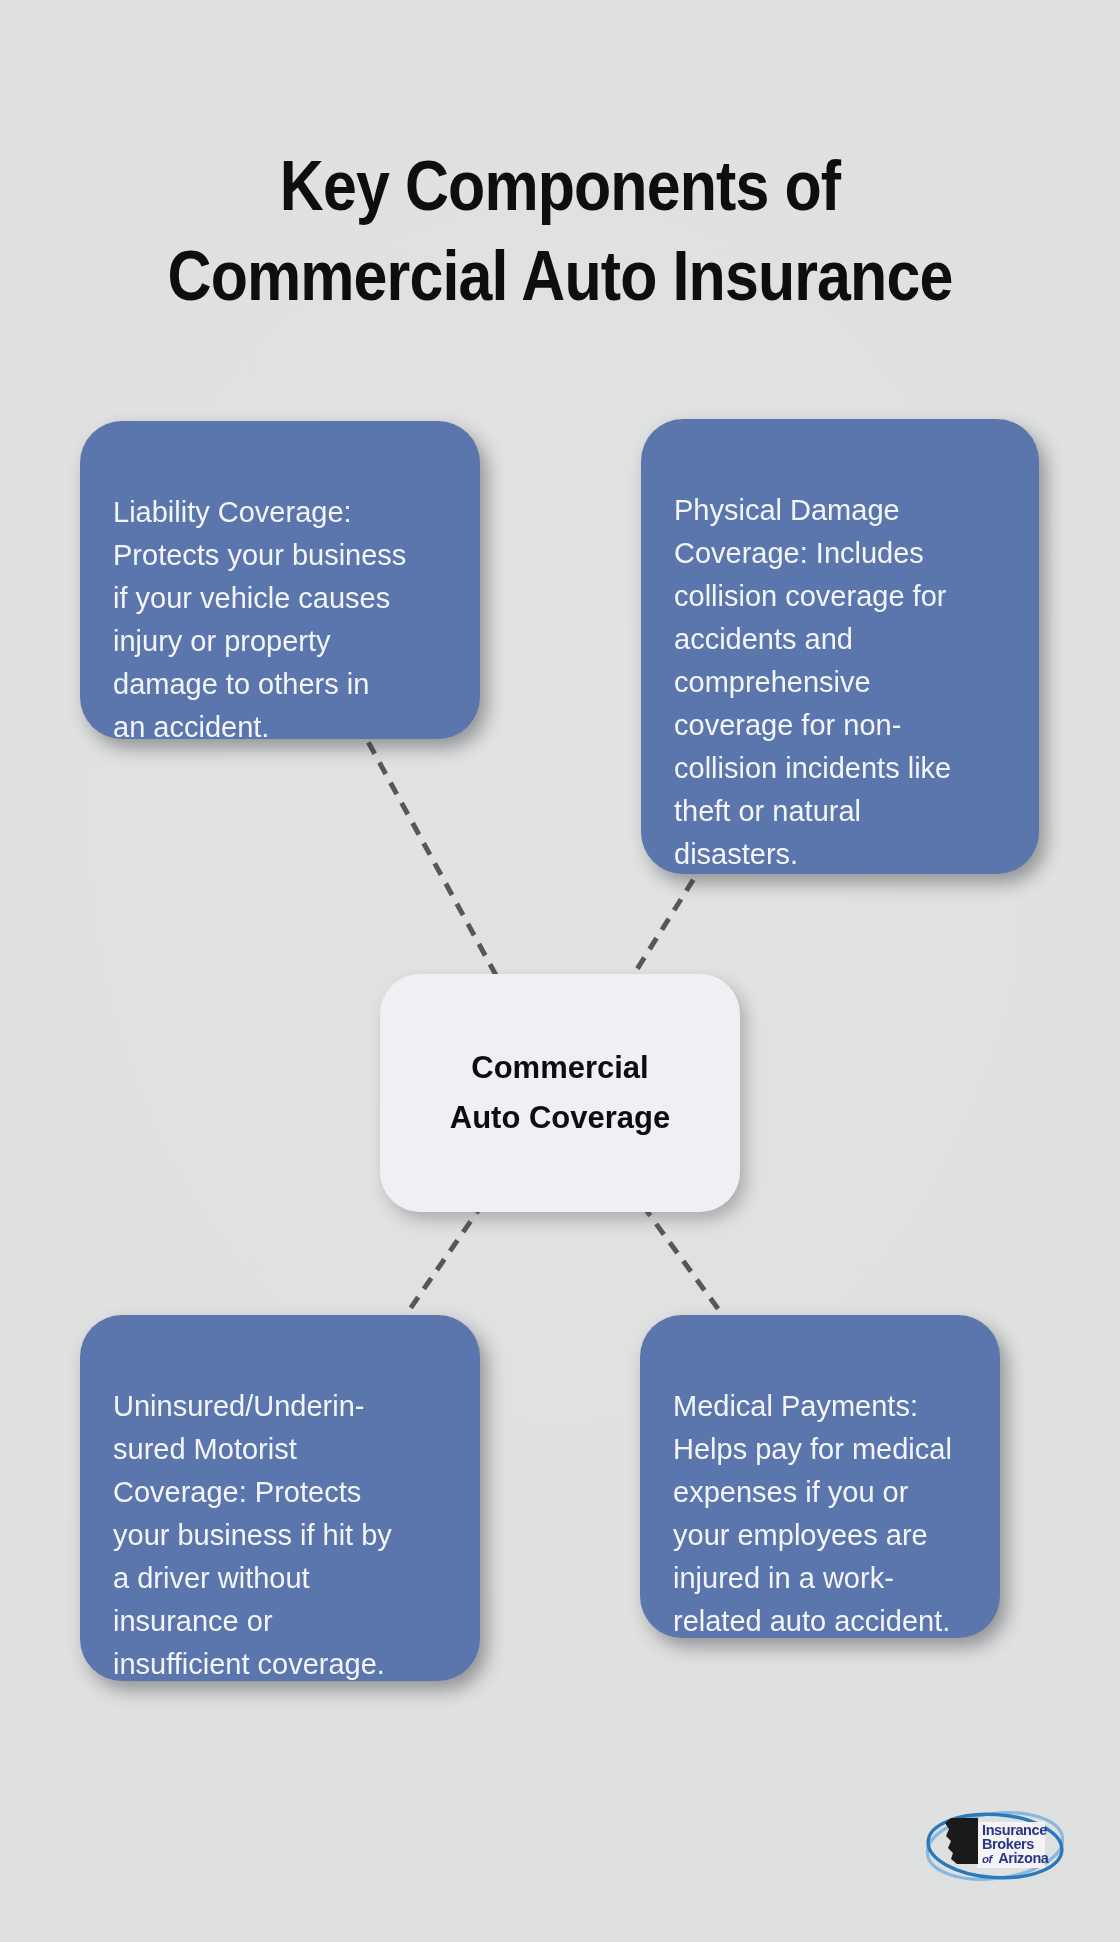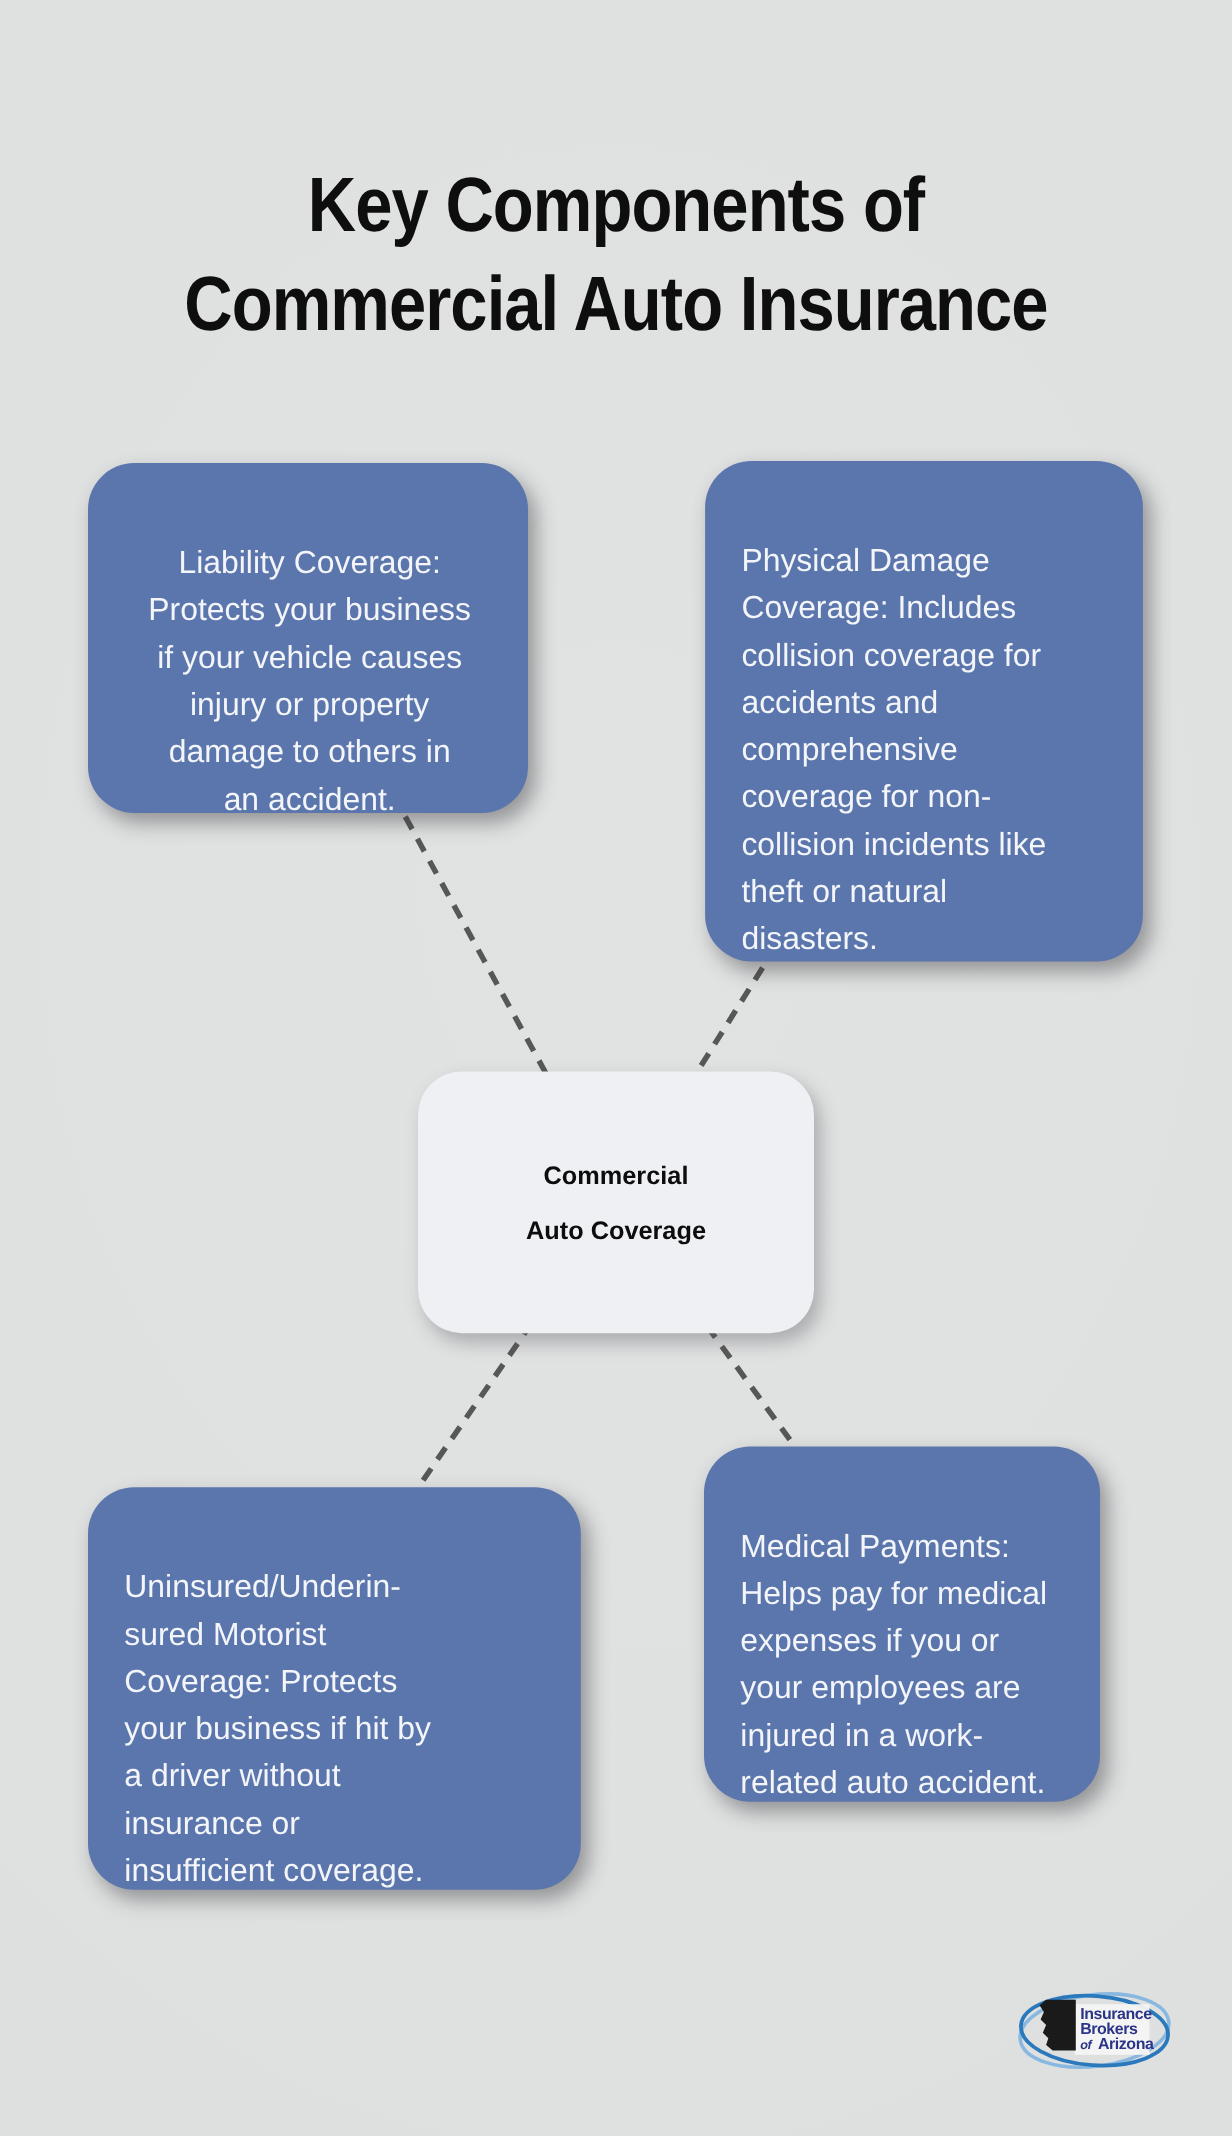--- a/index.html
+++ b/index.html
@@ -46,36 +46,36 @@
     position:absolute;z-index:2;
     box-sizing:border-box;
     background:var(--card-bg);
     border-radius:42px;
     box-shadow:7px 9px 18px rgba(55,55,60,0.45);
     color:var(--card-text);
     font-size:29px;line-height:43px;
     padding:27px 30px 20px 33px;
     white-space:pre-line;
   }
-  .card-liability{left:80px;top:421px;width:400px;height:318px;text-align:center;}
+  .card-liability{left:80px;top:421px;width:400px;height:318px;}
   .card-physical-damage{left:641px;top:419px;width:398px;height:455px;}
-  .card-uninsured-motorist{left:80px;top:1352px;width:448px;height:366px;}
+  .card-uninsured-motorist{left:80px;top:1315px;width:400px;height:366px;}
   .card-medical-payments{left:640px;top:1315px;width:360px;height:323px;}
   .center-node{
     position:absolute;z-index:2;
     left:380px;top:974px;width:360px;height:238px;
     box-sizing:border-box;
     background:var(--node-bg);
     border-radius:40px;
     box-shadow:6px 8px 16px rgba(90,90,95,0.38);
     display:flex;align-items:center;justify-content:center;
     text-align:center;
     color:var(--node-text);
     font-weight:700;
-    font-size:23px;line-height:50px;
+    font-size:31px;line-height:50px;
     white-space:pre-line;
   }
   .logo{
     position:absolute;z-index:2;
     left:921px;top:1808px;width:148px;height:76px;
   }
   .logo text{
     font-family:"Liberation Sans",sans-serif;
     font-weight:700;
     fill:var(--logo-text);

